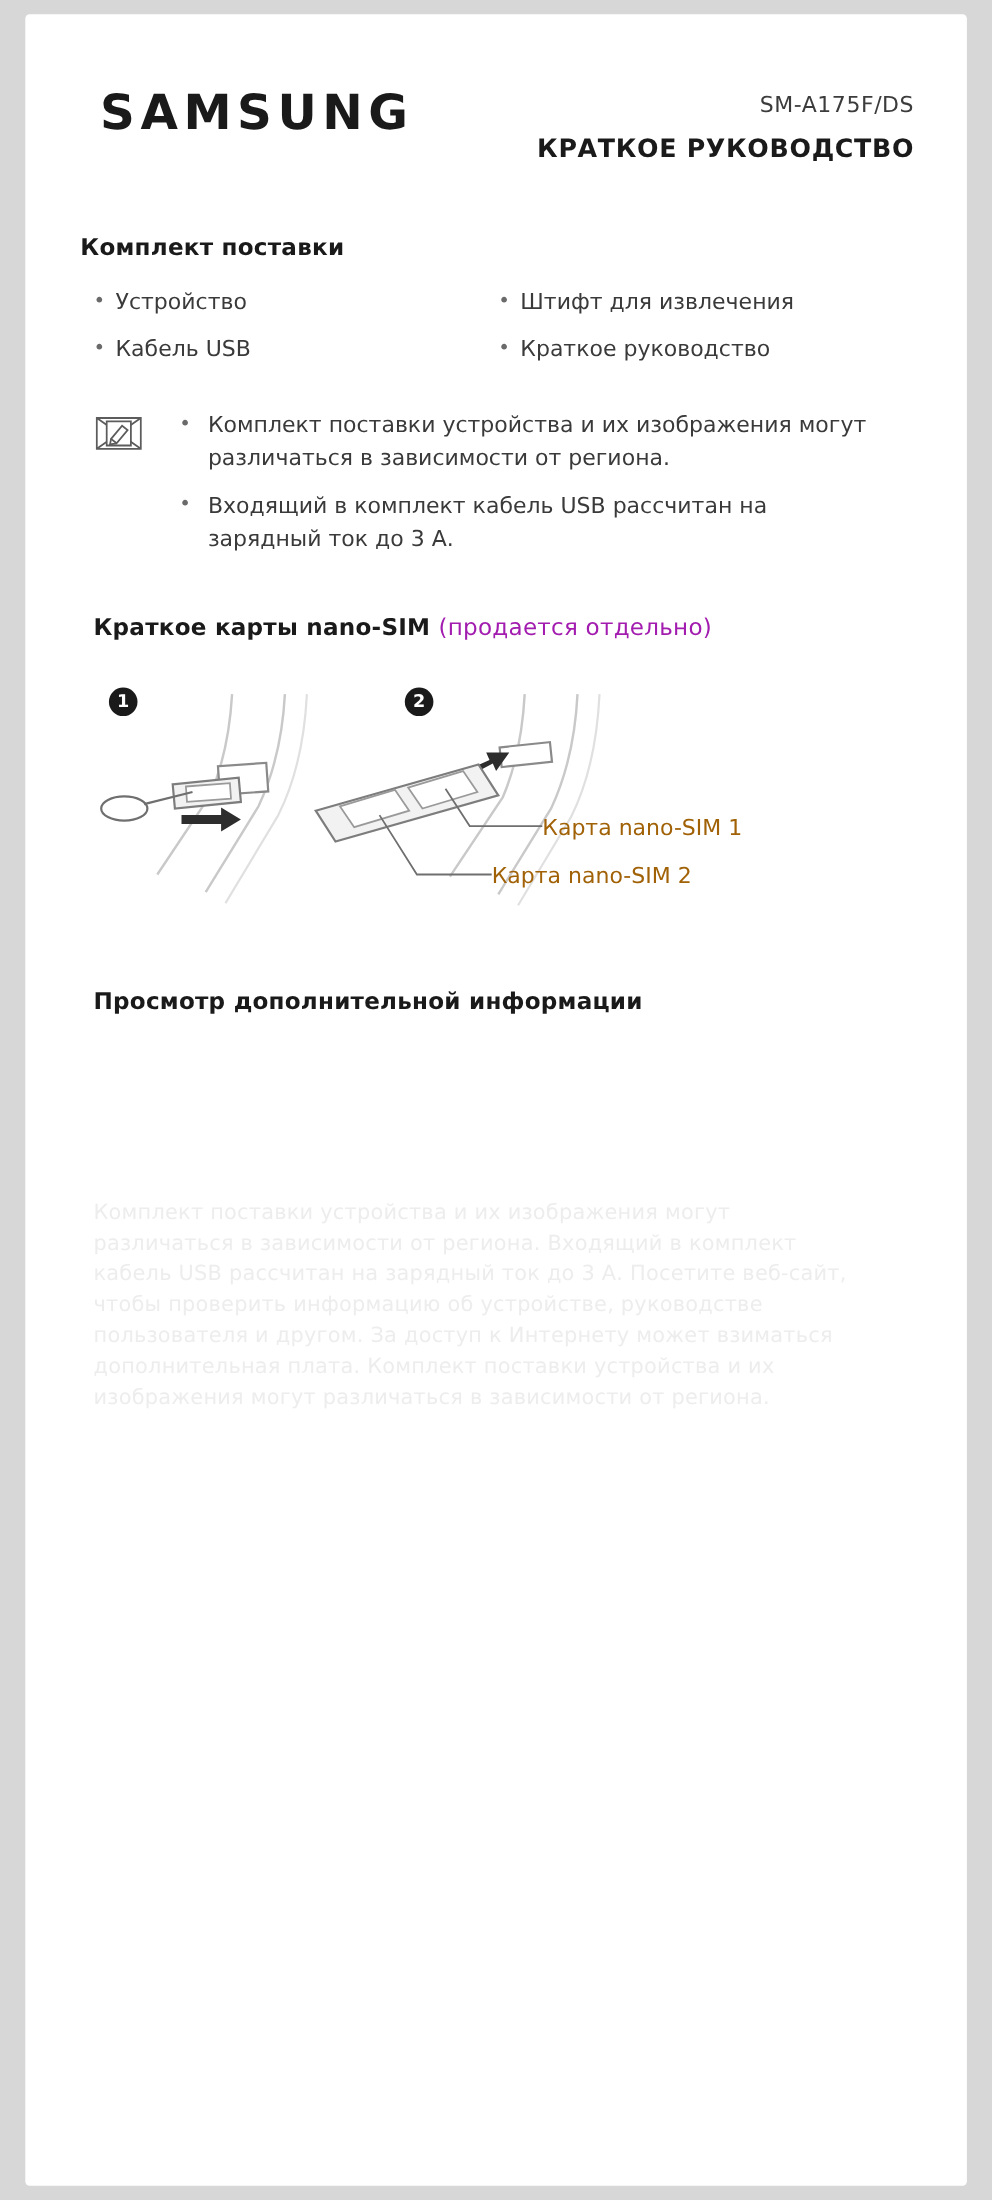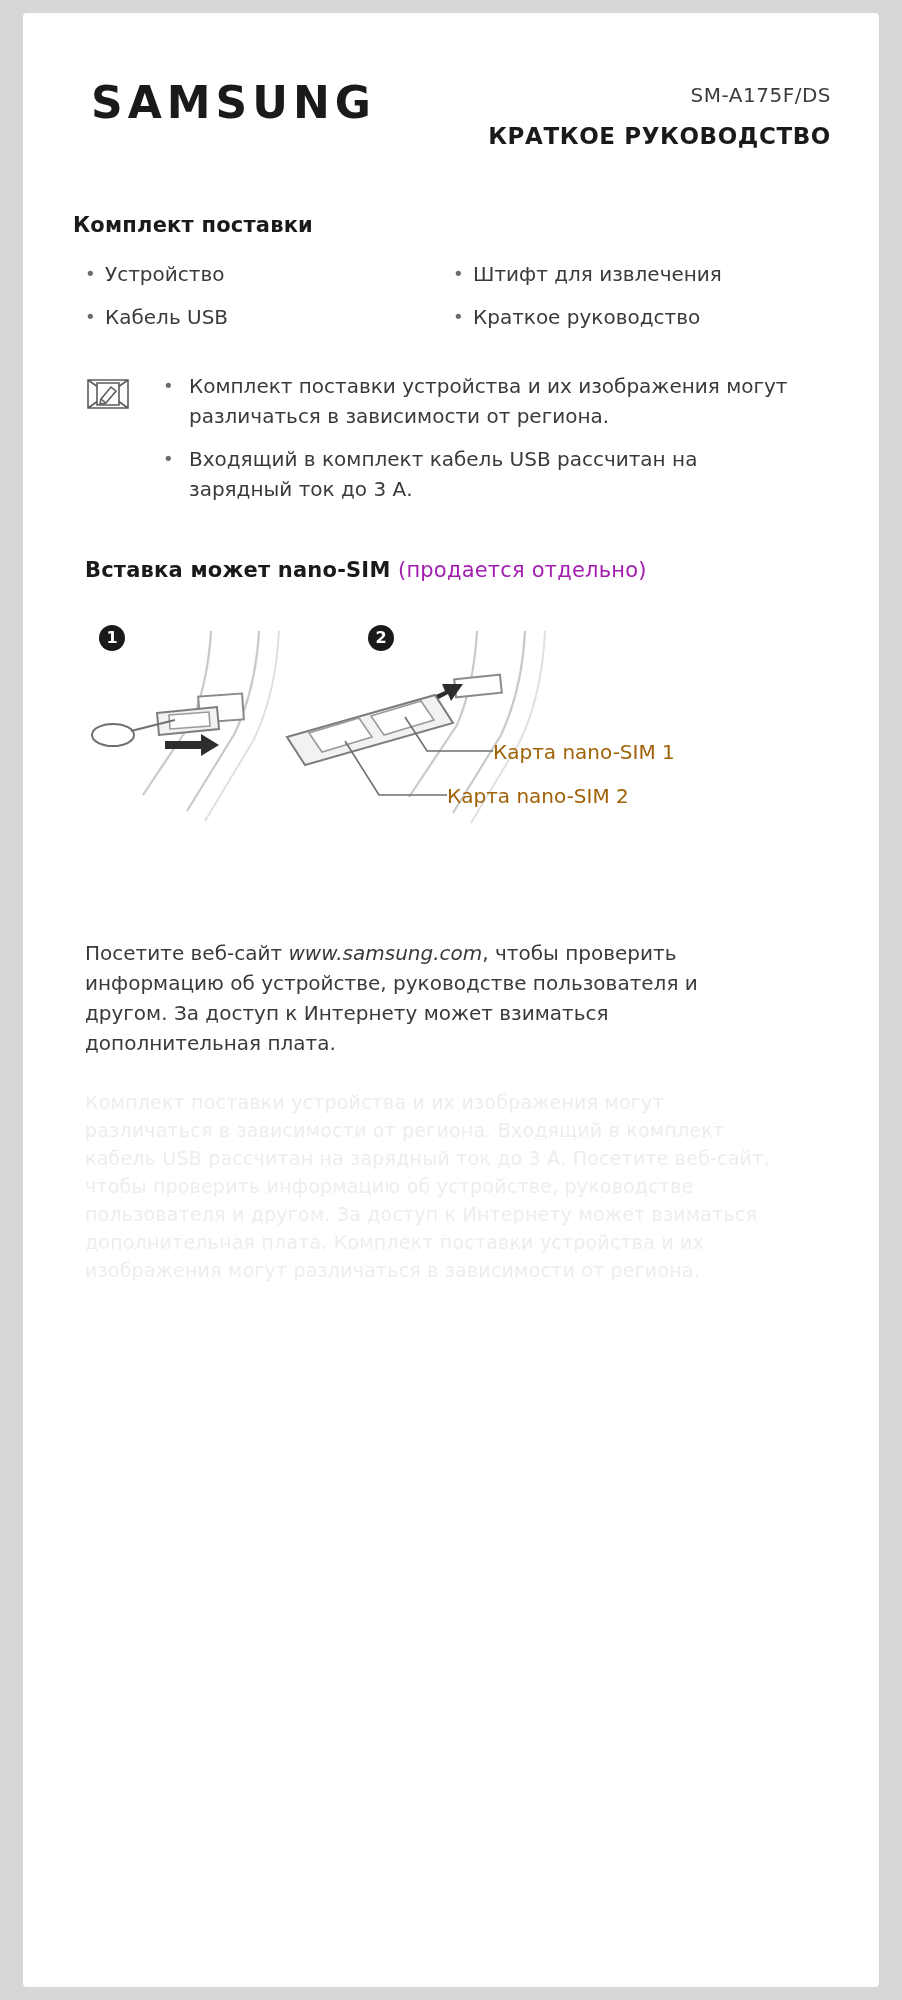--- a/index.html
+++ b/index.html
@@ -230,21 +230,21 @@
         <span class="dot">•</span>
         <span class="txt">Комплект поставки устройства и их изображения могут различаться в зависимости от региона.</span>
       </div>
       <div class="row">
         <span class="dot">•</span>
         <span class="txt">Входящий в комплект кабель USB рассчитан на зарядный ток до 3 А.</span>
       </div>
     </div>
 
     <div class="h2" style="left:62px; top:545px;">
-      <span>Вставка может nano-SIM</span>
+      <span>Краткое карты nano-SIM</span>
       <span class="light">(продается отдельно)</span>
     </div>
 
     <div class="diagram">
 
       <div class="step-badge" style="left:16px; top:0px;">1</div>
       <div class="step-badge" style="left:285px; top:0px;">2</div>
 
       <svg width="740" height="250" viewBox="0 0 740 250" xmlns="http://www.w3.org/2000/svg">
 
@@ -303,21 +303,19 @@
         <g stroke="#6f6f6f" stroke-width="1.6" fill="none">
           <path d="M322 92 L 344 126 L 410 126"></path>
           <path d="M262 116 L 296 170 L 364 170"></path>
         </g>
       </svg>
 
       <div class="callout" style="left:410px; top:115px;">Карта nano-SIM 1</div>
       <div class="callout" style="left:364px; top:159px;">Карта nano-SIM 2</div>
     </div>
 
-
-    <div class="para">
-      <span>Посетите веб-сайт </span><i>www.samsung.com</i><span>, чтобы проверить информацию об устройстве, руководстве пользователя и другом. За доступ к Интернету может взиматься дополнительная плата.</span>
-    </div>
+    <div class="h2" style="left:62px; top:885px;">Просмотр дополнительной информации</div>
+
 
     <div class="ghost">Комплект поставки устройства и их изображения могут различаться в зависимости от региона. Входящий в комплект кабель USB рассчитан на зарядный ток до 3 А. Посетите веб-сайт, чтобы проверить информацию об устройстве, руководстве пользователя и другом. За доступ к Интернету может взиматься дополнительная плата. Комплект поставки устройства и их изображения могут различаться в зависимости от региона.</div>
 
   </div>
 </div>
 
 </body></html>

